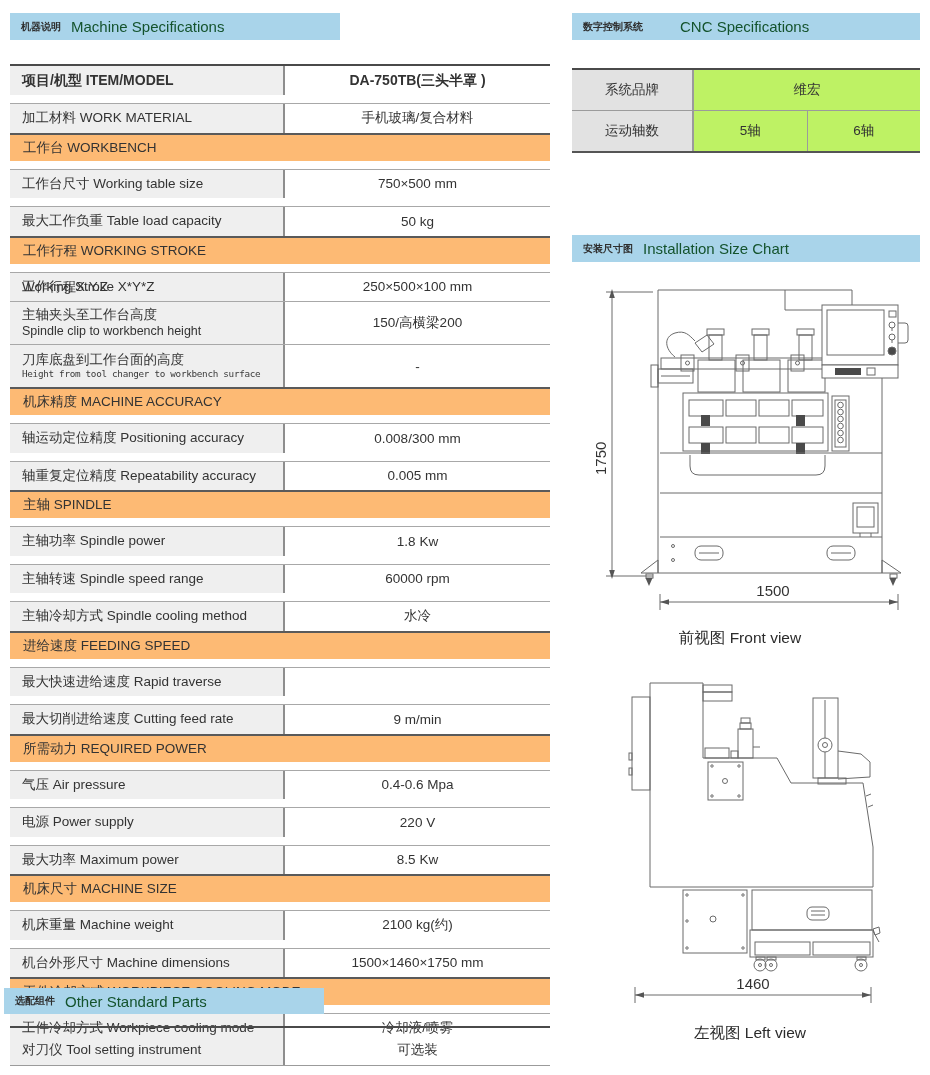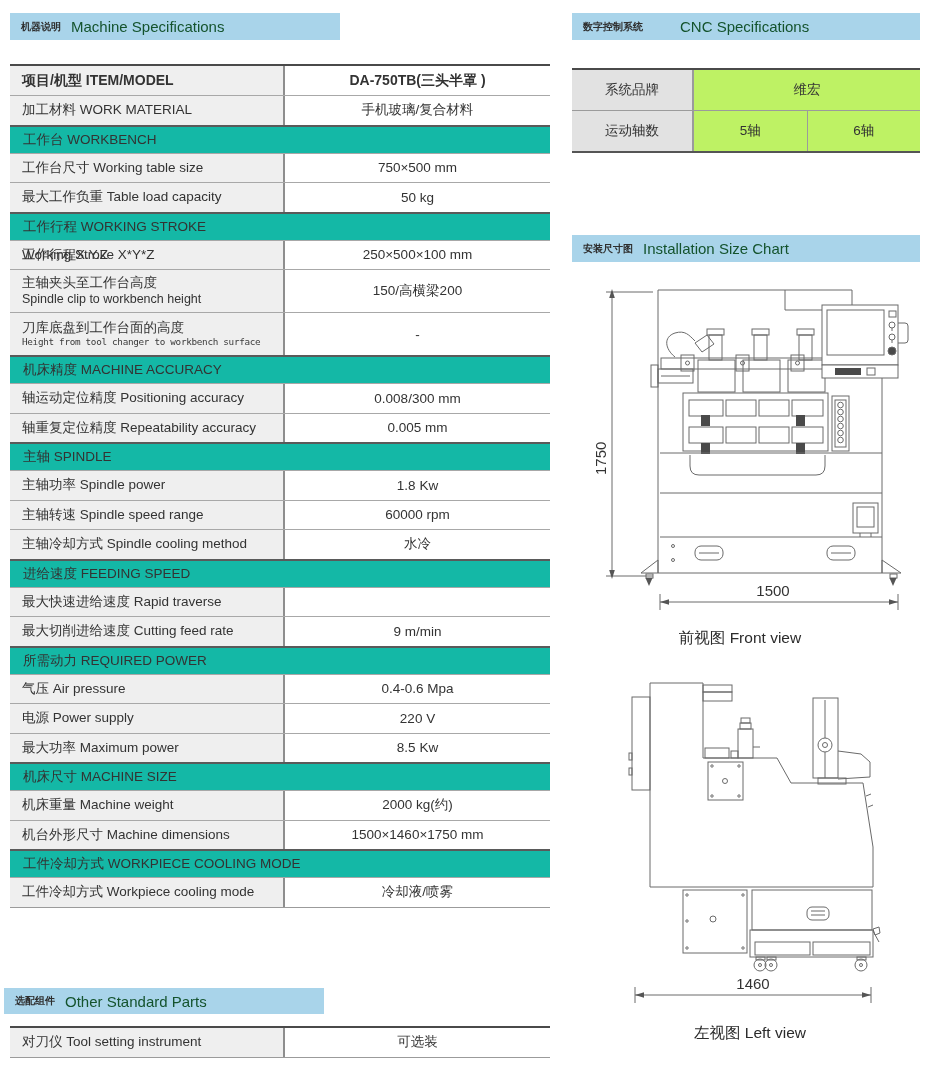--- a/index.html
+++ b/index.html
@@ -8,24 +8,24 @@
   .bar{position:absolute;height:27px;background:#a9d4ea;display:flex;align-items:center;
        padding-left:11px;gap:10px;box-sizing:border-box;}
   .bar .cn{font-size:10px;font-weight:700;color:#2e2e2e;}
   .bar .en{font-size:15px;font-weight:500;color:#14532d;}
 
   
   .spec-table{position:absolute;left:10px;width:540px;border-top:2px solid #4a4a4a;
        border-bottom:1px solid #9b9b9b;font-size:13.5px;}
   .trow{display:flex;align-items:stretch;border-top:1px solid #a8a8a8;background:#fff;}
   .trow:first-child{border-top:none;}
-  .trow.s{border-top:2px solid #5a5a5a;background:#14b8a6;height:28px;
+  .trow.s{border-top:2px solid #5a5a5a;background:#fdba74;height:28px;
        display:flex;align-items:center;padding-left:13px;box-sizing:border-box;}
   .trow.head{height:29px;font-weight:700;font-size:14px;}
-  .trow.r,.trow.o{height:28.5px;}
+  .trow.r,.trow.o{height:28.5px;margin-top:8px;}
   .trow.r2,.trow.r2m{height:42px;}
   .cl{width:275px;background:#efefef;border-right:2px solid #8e8e8e;box-sizing:border-box;
       display:flex;flex-direction:column;justify-content:center;padding-left:12px;}
   .cr{flex:1;display:flex;align-items:center;justify-content:center;text-align:center;}
   .l1{font-size:13.5px;line-height:1.25;}
   .l2{font-size:12.5px;line-height:1.2;}
   .l2m{font-family:"DejaVu Sans Mono","Liberation Mono",monospace;font-size:9.3px;
        letter-spacing:-0.3px;line-height:1.3;color:#3a3a3a;}
   .ovl{position:relative;white-space:nowrap;display:block;height:17px;}
   .ovl .ob,.ovl .oa{position:absolute;left:0;top:0;line-height:17px;}
@@ -147,21 +147,21 @@
     </div>
     <div class="trow r">
       <div class="cl">最大功率 Maximum power</div>
       <div class="cr">8.5 Kw</div>
     </div>
     <div class="trow s">
       <span>机床尺寸 MACHINE SIZE</span>
     </div>
     <div class="trow r">
       <div class="cl">机床重量 Machine weight</div>
-      <div class="cr">2000 kg(约)</div>
+      <div class="cr">2100 kg(约)</div>
     </div>
     <div class="trow r">
       <div class="cl">机台外形尺寸 Machine dimensions</div>
       <div class="cr">1500×1460×1750 mm</div>
     </div>
     <div class="trow s">
       <span>工件冷却方式 WORKPIECE COOLING MODE</span>
     </div>
     <div class="trow r">
       <div class="cl">工件冷却方式 Workpiece cooling mode</div>

